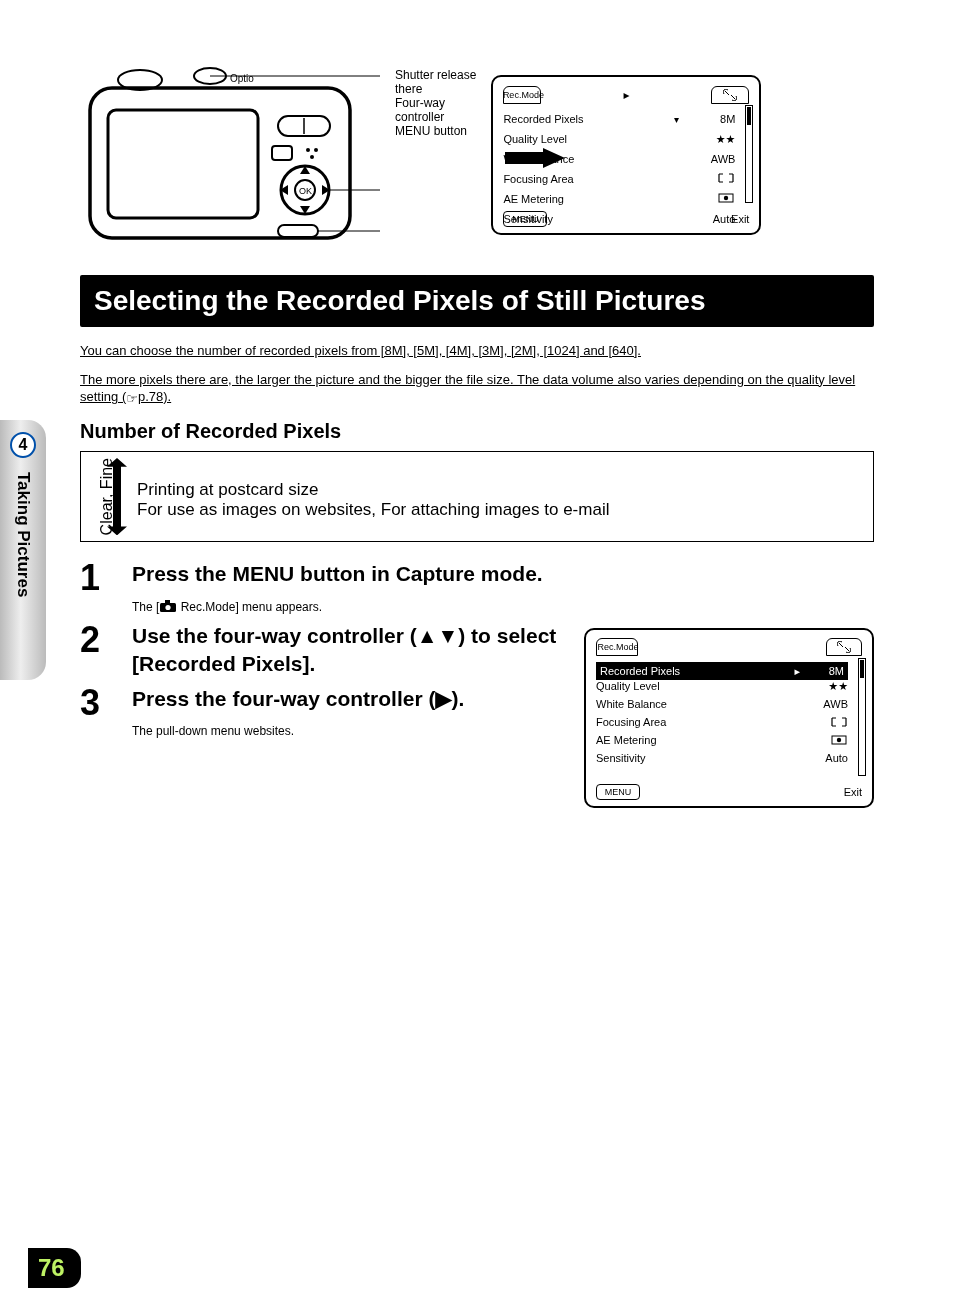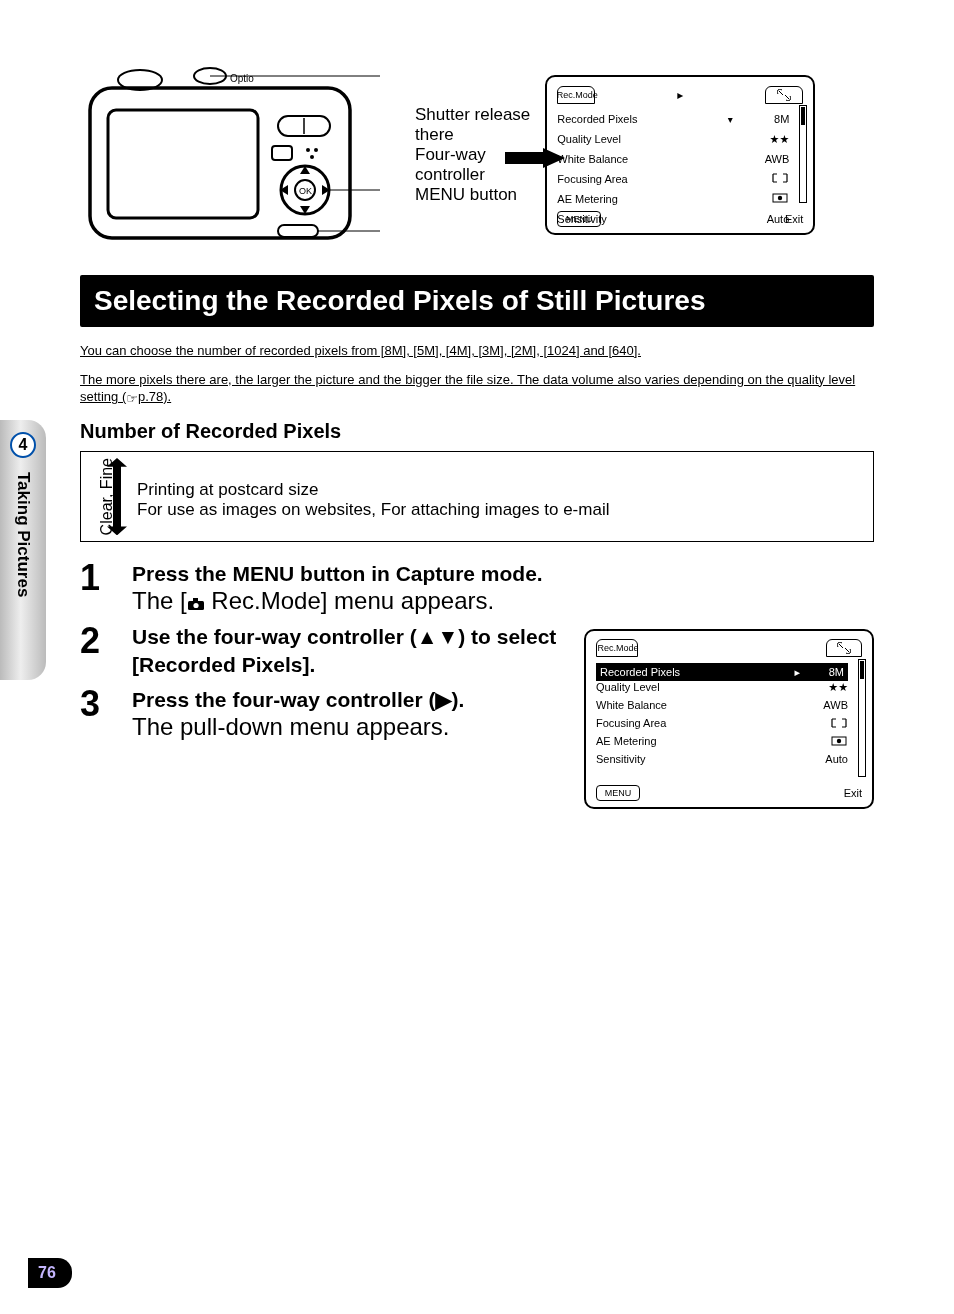--- a/index.html
+++ b/index.html
@@ -18,25 +18,24 @@
       margin-bottom: 25px;
     }
     .camera-svg-box {
       width: 300px;
       height: 190px;
       position: relative;
     }
     .callouts {
       display: flex;
       flex-direction: column;
-      justify-content: center;
+      justify-content: flex-start;
       height: 190px;
       padding: 8px 0;
-      font-size: 17px;
-      margin-left: 20px;
+      font-size: 12px;
     }
     .callout { display: flex; flex-direction: column; }
     .mini-lcd {
       width: 270px;
       height: 160px;
       border: 2px solid #000;
       border-radius: 10px;
       position: relative;
       padding: 8px 10px;
       font-size: 12px;
@@ -180,22 +179,22 @@
       width: 34px;
       line-height: 1;
     }
     .step-body { flex: 1; }
     .step-title {
       font-size: 21px;
       font-weight: bold;
       line-height: 1.3;
     }
     .step-sub {
-      font-size: 24px;
-      margin-top: 0;
+      font-size: 12px;
+      margin-top: 12px;
     }
     .steps-and-lcd {
       display: flex;
       gap: 18px;
       align-items: flex-start;
     }
     .steps-left { flex: 1; }
 
     .mini-lcd2 {
       width: 290px;
@@ -242,22 +241,22 @@
     .side-tab .vtext {
       writing-mode: vertical-rl;
       font-weight: bold;
       font-size: 17px;
     }
     .page-num {
       position: absolute;
       left: 28px;
       bottom: 26px;
       font-weight: bold;
-      font-size: 16px;
-      color: #c4b5fd;
+      font-size: 24px;
+      color: #bef264;
       background: #000;
       border-radius: 0 14px 14px 0;
       padding: 6px 16px 6px 10px;
     }
     .inline-icon {
       display: inline-block;
       vertical-align: -2px;
     }
   </style>
 </head>
@@ -417,21 +416,21 @@
     <div class="step-row">
       <div class="step-num">2</div>
       <div class="step-body">
         <div class="step-title">Use the four-way controller (▲▼) to select [Recorded Pixels].</div>
       </div>
     </div>
     <div class="step-row">
       <div class="step-num">3</div>
       <div class="step-body">
         <div class="step-title">Press the four-way controller (▶).</div>
-        <div class="step-sub">The pull-down menu appears.</div>
+        <div class="step-sub">The pull-down menu websites.</div>
       </div>
     </div>
   </div>
 
   <div class="mini-lcd2">
     <div class="tab-row" style="display:flex;justify-content:space-between;height:20px;">
       <div class="tab" style="border:1px solid #000;border-radius:6px 6px 0 0;width:42px;height:18px;display:flex;align-items:center;justify-content:center;">
         <svg width="16" height="12" viewBox="0 0 16 12">
             <rect x="1" y="3" width="14" height="8" rx="1.5" fill="none" stroke="#000"></rect>
             <rect x="5" y="1" width="4" height="3" fill="none" stroke="#000"></rect>

